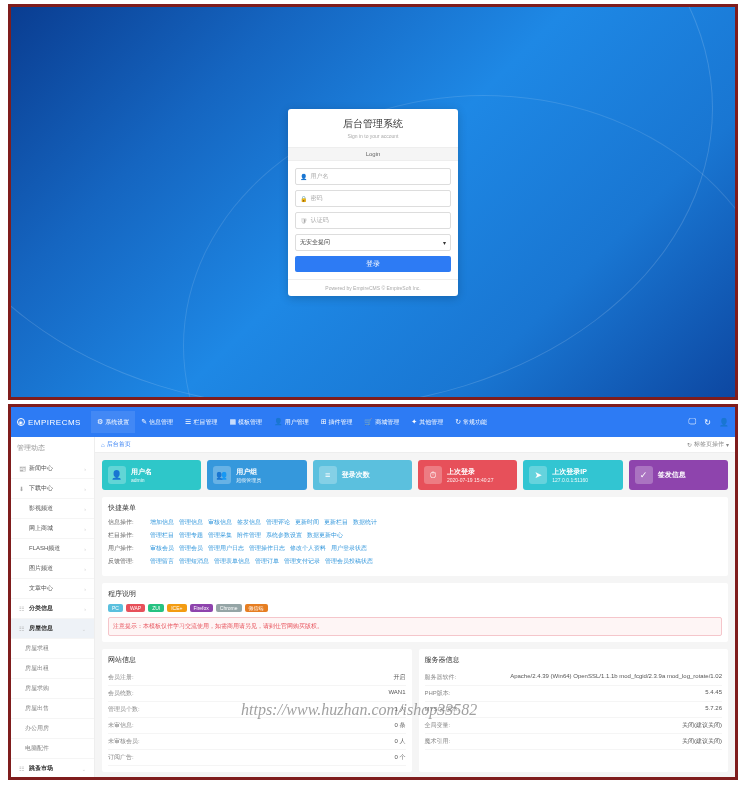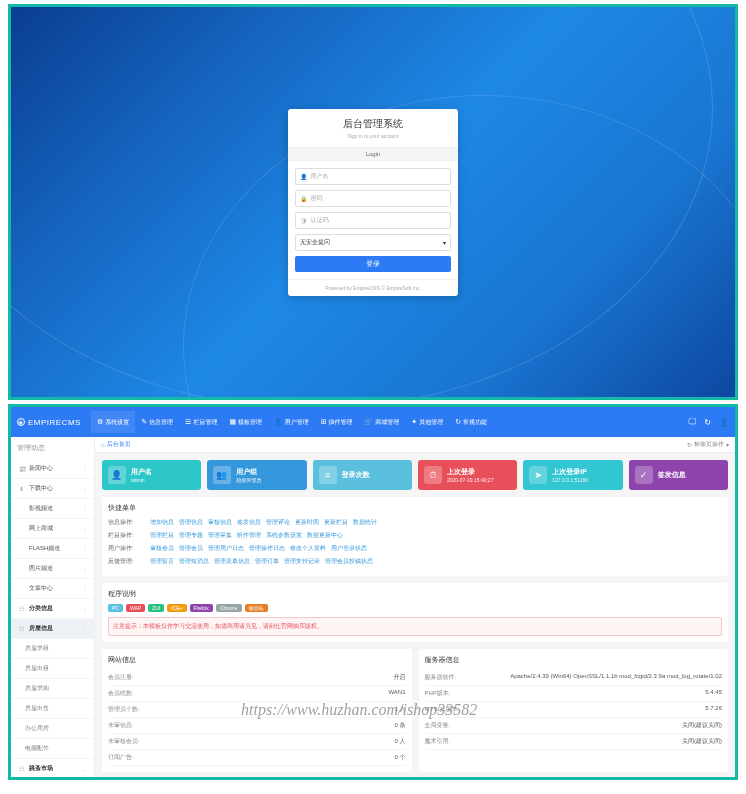--- a/index.html
+++ b/index.html
@@ -1,17 +1,17 @@
 <!DOCTYPE html>
 <html><head>
 <meta charset="utf-8">
 <style>
 *{margin:0;padding:0;box-sizing:border-box;font-family:Arial,"Microsoft YaHei",sans-serif}
 body{background:#fff}
-.frame{border:3px solid #14b8a6;margin:4px 8px}
+.frame{border:3px solid #7f1d1d;margin:4px 8px}
 
 
 .login-bg{height:390px;background:linear-gradient(135deg,#0a3d91 0%,#1565c0 25%,#1e88e5 50%,#1976d2 75%,#0d47a1 100%);position:relative;overflow:hidden;display:flex;align-items:center;justify-content:center}
 .login-bg::before{content:"";position:absolute;width:800px;height:600px;border:1px solid rgba(255,255,255,0.15);border-radius:50%;top:-200px;left:-100px}
 .login-bg::after{content:"";position:absolute;width:600px;height:500px;border:1px solid rgba(255,255,255,0.12);border-radius:50%;bottom:-200px;right:-50px}
 .login-box{background:#fff;width:170px;border-radius:3px;box-shadow:0 2px 10px rgba(0,0,0,0.2);position:relative;z-index:1}
 .login-head{padding:8px;text-align:center}
 .login-title{font-size:10px;color:#333;font-weight:500}
 .login-sub{font-size:5px;color:#aaa;margin-top:2px}
 .login-tab{background:#f5f5f5;text-align:center;padding:3px;font-size:6px;color:#666;border-top:1px solid #eee;border-bottom:1px solid #eee}

